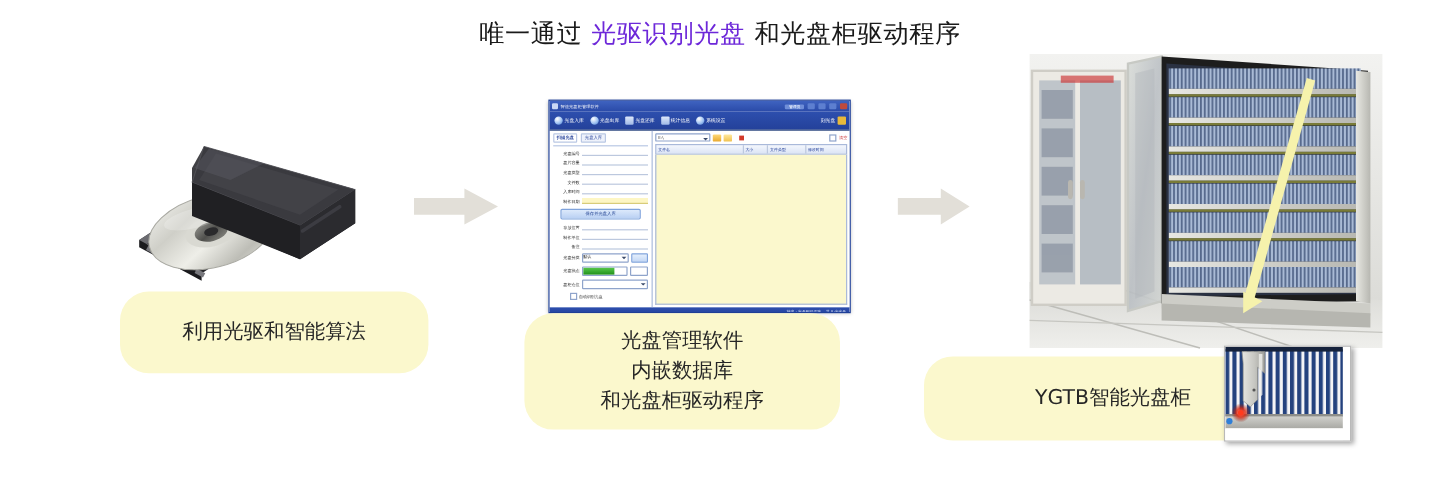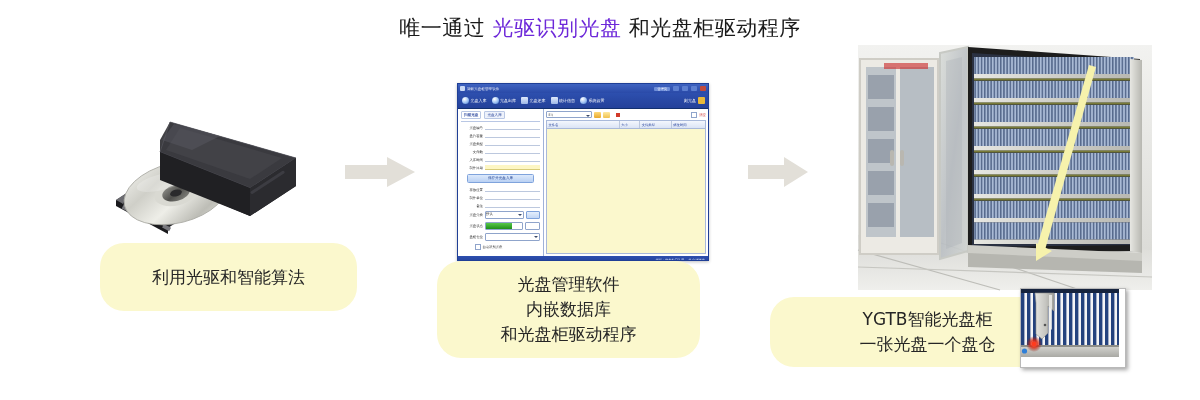--- a/index.html
+++ b/index.html
@@ -735,21 +735,20 @@
 </div>
 
 <div class="callout box2">
   <span>光盘管理软件</span>
   <span>内嵌数据库</span>
   <span>和光盘柜驱动程序</span>
 </div>
 
 <div class="callout box3">
   <span>YGTB智能光盘柜</span>
-  <span>一张光盘一个盘仓</span>
 </div>
 
 <div class="inset">
   <svg width="104" height="78" viewBox="0 0 104 78" xmlns="http://www.w3.org/2000/svg">
     <defs>
       <pattern id="slots2" width="6" height="60" patternUnits="userSpaceOnUse">
         <rect width="6" height="60" fill="#f4f4f6"></rect>
         <rect width="3.4" height="60" fill="#24427e"></rect>
       </pattern>
       <linearGradient id="baseG" x1="0" y1="0" x2="0" y2="1">

